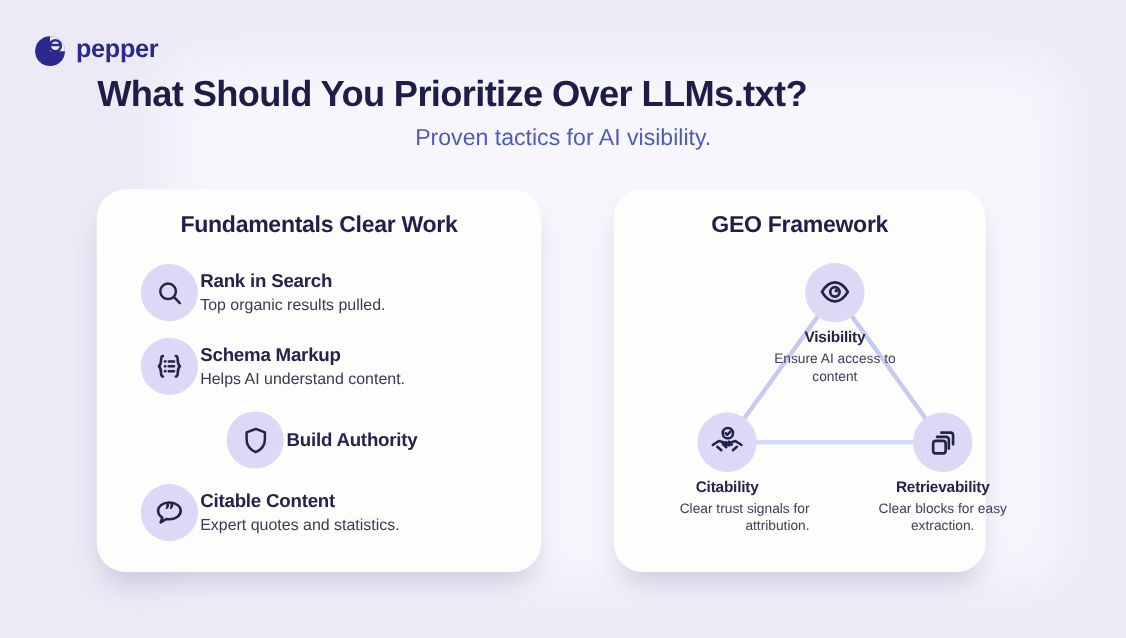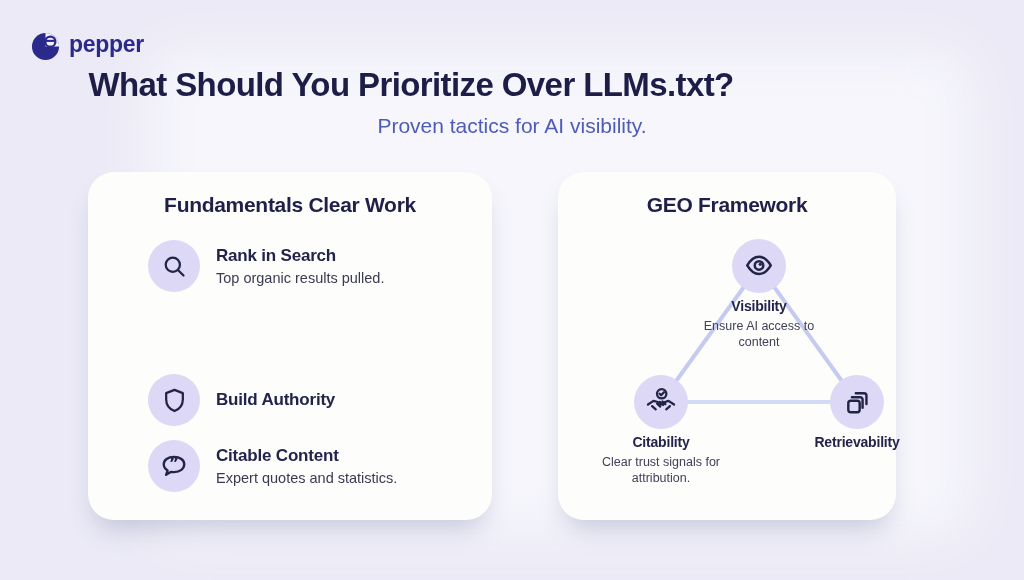--- a/index.html
+++ b/index.html
@@ -71,26 +71,26 @@
     left: 0; top: 21px;
     width: 100%;
     text-align: center;
     font-size: 21px;
     font-weight: 800;
     letter-spacing: -0.3px;
     color: #1f1f4a;
   }
   .fund-item {
     position: absolute;
-    left: 60px;
+    left: 40px;
     width: 330px;
     height: 52px;
     display: flex;
     align-items: center;
-    gap: 16px;
+    gap: 2px;
   }
   .icon-circle {
     flex: 0 0 52px;
     width: 52px; height: 52px;
     border-radius: 50%;
     background: #ddd8f6;
     display: flex;
     align-items: center;
     justify-content: center;
   }
@@ -124,21 +124,21 @@
   }
   .node-desc {
     margin: 4px auto 0;
     font-size: 12.5px;
     line-height: 1.3;
     color: #40405a;
   }
   .node-label-top   { left: 111px; top: 126px; width: 180px; }
   .node-label-top .node-desc { max-width: 118px; }
   .node-label-left  { left: 20px;  top: 262px; width: 166px; }
-  .node-label-left .node-desc { max-width: 150px; }
+  .node-label-left .node-desc { max-width: 150px; text-align: right; }
   .node-label-right { left: 216px; top: 262px; width: 166px; }
   .node-label-right .node-desc { max-width: 150px; }
   svg .stroke { fill: none; stroke: #232347; stroke-width: 2; stroke-linecap: round; stroke-linejoin: round; }
 </style>
 </head>
 <body>
 
 <div class="canvas">
   <div class="glow"></div>
 
@@ -166,22 +166,38 @@
           <circle class="stroke" cx="10.5" cy="10.5" r="6.3"></circle>
           <path class="stroke" d="M15.3 15.3 L20 20"></path>
         </svg>
       </div>
       <div>
         <div class="item-title">Rank in Search</div>
         <div class="item-desc">Top organic results pulled.</div>
       </div>
     </div>
 
-
-    <div class="fund-item" style="top:202px;">
+    <div class="fund-item" style="top:135px;">
+      <div class="icon-circle">
+        <svg width="28" height="28" viewBox="0 0 24 24">
+          <path class="stroke" d="M7 4 C5.5 4 5.5 5.5 5.5 7 C5.5 9 5.5 10.5 3.8 12 C5.5 13.5 5.5 15 5.5 17 C5.5 18.5 5.5 20 7 20" stroke-width="1.8"></path>
+          <path class="stroke" d="M17 4 C18.5 4 18.5 5.5 18.5 7 C18.5 9 18.5 10.5 20.2 12 C18.5 13.5 18.5 15 18.5 17 C18.5 18.5 18.5 20 17 20" stroke-width="1.8"></path>
+          <circle cx="8.7" cy="8.2" r="1.1" fill="#232347"></circle>
+          <circle cx="8.7" cy="12" r="1.1" fill="#232347"></circle>
+          <circle cx="8.7" cy="15.8" r="1.1" fill="#232347"></circle>
+          <path class="stroke" d="M11.5 8.2 H15.6 M11.5 12 H15.6 M11.5 15.8 H15.6" stroke-width="1.8"></path>
+        </svg>
+      </div>
+      <div>
+        <div class="item-title">Schema Markup</div>
+        <div class="item-desc">Helps AI understand content.</div>
+      </div>
+    </div>
+
+    <div class="fund-item" style="top:202px;justify-content:center;">
       <div class="icon-circle">
         <svg width="27" height="27" viewBox="0 0 24 24">
           <path class="stroke" d="M12 2.6 L19.4 5.4 V11 C19.4 16.2 16.2 19.6 12 21.4 C7.8 19.6 4.6 16.2 4.6 11 V5.4 Z"></path>
         </svg>
       </div>
       <div>
         <div class="item-title">Build Authority</div>
       </div>
     </div>
 
@@ -237,15 +253,16 @@
 
     <div class="node-circle" style="left:272px; top:203px;">
       <svg width="29" height="29" viewBox="0 0 24 24">
         <path class="stroke" d="M10.6 4.4 H17.4 A2 2 0 0 1 19.4 6.4 V13.2"></path>
         <path class="stroke" d="M7.4 7.6 H14.2 A2 2 0 0 1 16.2 9.6 V16.4"></path>
         <rect class="stroke" x="4.4" y="10.6" width="9.4" height="9.4" rx="2"></rect>
       </svg>
     </div>
     <div class="node-label node-label-right">
       <div class="node-title">Retrievability</div>
+      <div class="node-desc">Clear blocks for easy extraction.</div>
     </div>
   </section>
 </div>
 
 </body></html>

